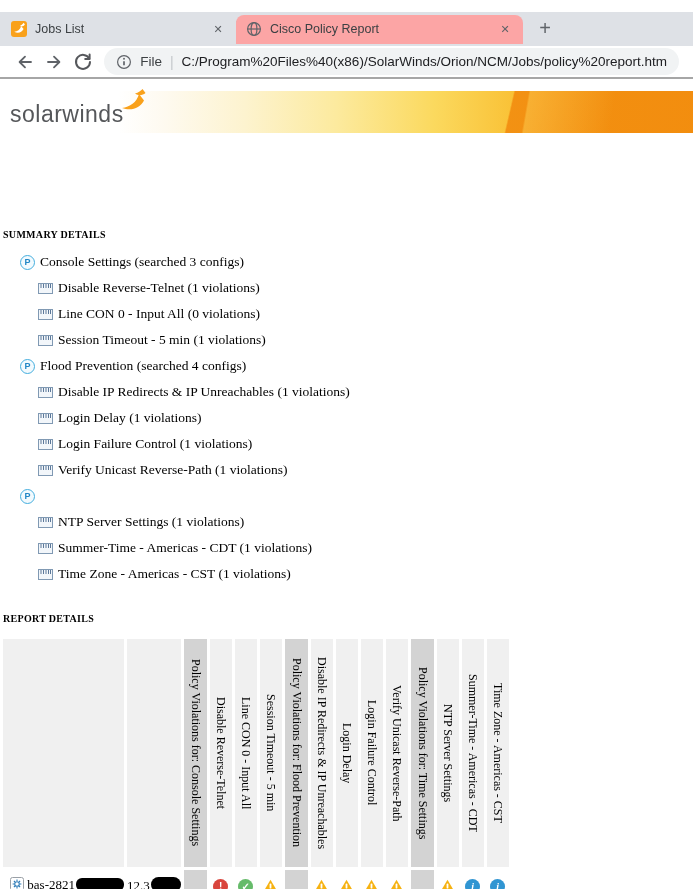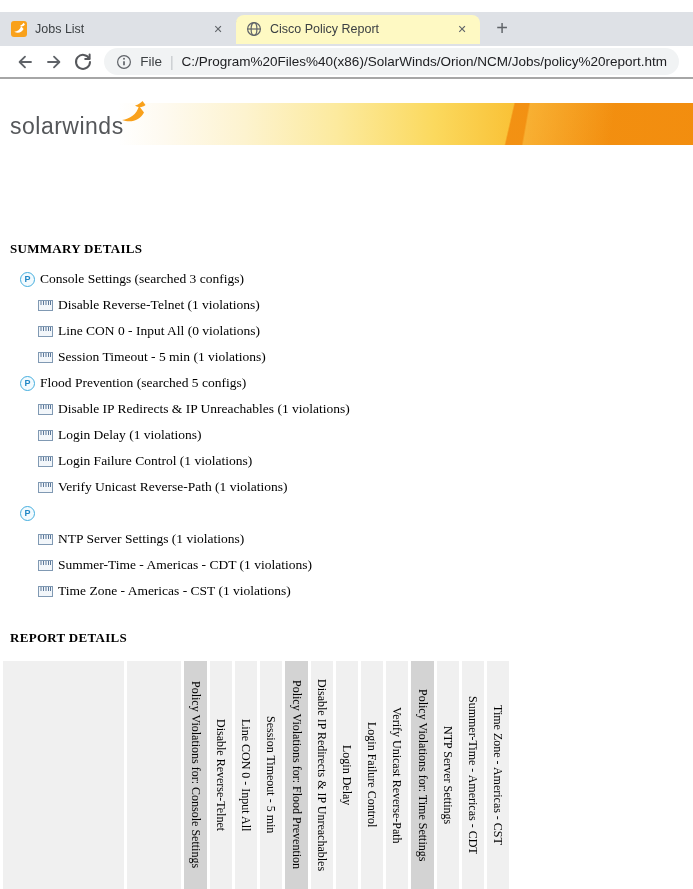--- a/index.html
+++ b/index.html
@@ -6,49 +6,49 @@
   body{width:693px;height:889px;overflow:hidden;background:#fff;
        font-family:"Liberation Sans","DejaVu Sans",sans-serif;}
 
   
   .tabbar{height:34px;background:#dee1e6;display:flex;align-items:center;padding-left:1px;box-sizing:border-box;margin-top:12px;}
   .tab{height:29px;display:flex;align-items:center;gap:8px;padding:0 10px;box-sizing:border-box;
        width:235px;font-size:12.5px;color:#3c4043;position:relative;}
   .tab .tab-title{flex:1;white-space:nowrap;overflow:hidden;}
   .tab .tab-close{color:#5f6368;font-size:11px;width:16px;height:16px;display:inline-flex;
        align-items:center;justify-content:center;border-radius:50%;}
-  .tab.active{background:#fef9c3;border-radius:8px 8px 0 0;width:244px;}
+  .tab.active{background:#fca5a5;border-radius:8px 8px 0 0;width:287px;}
   .tab:not(.active):after{content:"";position:absolute;right:-1px;top:6px;bottom:6px;width:1px;background:#9aa0a6;opacity:.5;}
   .newtab{width:28px;height:28px;margin:0 0 2px 8px;display:flex;align-items:center;justify-content:center;
        font-size:20px;color:#5f6368;border-radius:50%;}
   .toolbar{height:31px;background:#fff;display:flex;align-items:center;padding:0 14px;gap:6px;
        border-bottom:2px solid #a6a6a6;}
   .navbtn{width:26px;height:26px;display:flex;align-items:center;justify-content:center;border-radius:50%;}
   .omnibox{flex:1;height:27px;background:#f1f3f4;border-radius:14px;display:flex;align-items:center;
        padding:0 12px;gap:8px;box-sizing:border-box;margin-left:4px;}
   .omni-scheme{font-size:13.5px;color:#3c4043;}
   .omni-sep{color:#c4c7cb;font-size:14px;}
   .omni-url{font-size:13.5px;color:#202124;white-space:nowrap;}
 
   
-  .banner{position:relative;height:58px;margin-top:24px;padding-left:10px;}
+  .banner{position:relative;height:58px;margin-top:12px;padding-left:10px;}
   .banner-bar{position:absolute;left:118px;right:0;top:0;height:42px;
      background:linear-gradient(90deg,#ffffff 0%,#fefaf0 8%,#fdf3cf 22%,#fcea9e 38%,#fbd95e 55%,#f9bc2d 72%,#f7a313 88%,#f69c0d 100%);
      overflow:hidden;}
   .banner-sweep1{position:absolute;right:0;top:0;width:55%;height:100%;
      background:linear-gradient(103deg,transparent 42%,rgba(242,140,15,.9) 42.5%);}
   .banner-sweep2{position:absolute;right:0;top:0;width:65%;height:100%;
      background:linear-gradient(100deg,transparent 55%,rgba(255,214,90,.45) 55.5%,transparent 78%);}
   .logo{position:absolute;left:10px;top:7px;display:flex;align-items:baseline;}
   .logo-text{font-size:23px;color:#55575a;letter-spacing:.5px;}
   .logo-swirl{margin-left:-3px;transform:translateY(-9px);}
 
   
   .page{font-family:"Liberation Serif","DejaVu Serif",serif;color:#000;}
-  .sec-heading{font-weight:bold;font-size:13px;letter-spacing:.3px;margin:0;padding-left:10px;}
+  .sec-heading{font-weight:bold;font-size:10px;letter-spacing:.3px;margin:0;padding-left:3px;}
   #summary-heading{margin-top:80px;}
   #report-heading{margin-top:26px;}
   .sum-list{margin-top:9px;}
   .sum-row{height:26px;display:flex;align-items:center;gap:5px;font-size:13.5px;}
   .sum-row.policy{margin-left:20px;}
   .sum-row.rule{margin-left:38px;}
   .p-icon{width:13px;height:13px;border-radius:50%;border:1px solid #45aede;background:#f2fafe;
      color:#2187c6;font:bold 9px "Liberation Sans",sans-serif;display:inline-flex;
      align-items:center;justify-content:center;flex:0 0 auto;}
 
@@ -168,21 +168,21 @@
       </div>
       <div class="sum-row rule">
         <svg width="15" height="11" viewBox="0 0 15 11" style="flex:0 0 auto">
           <rect x="0.5" y="0.5" width="14" height="10" fill="#f2f6fa" stroke="#8099b3"></rect>
           <path d="M3 1 V5 M5.5 1 V5 M8 1 V5 M10.5 1 V5 M12.5 1 V5" stroke="#5c7899" stroke-width="1" fill="none"></path>
         </svg>
         <span>Session Timeout - 5 min (1 violations)</span>
       </div>
       <div class="sum-row policy">
         <span class="p-icon">P</span>
-        <span>Flood Prevention (searched 5 configs)</span>
+        <span>Flood Prevention (searched 4 configs)</span>
       </div>
       <div class="sum-row rule">
         <svg width="15" height="11" viewBox="0 0 15 11" style="flex:0 0 auto">
           <rect x="0.5" y="0.5" width="14" height="10" fill="#f2f6fa" stroke="#8099b3"></rect>
           <path d="M3 1 V5 M5.5 1 V5 M8 1 V5 M10.5 1 V5 M12.5 1 V5" stroke="#5c7899" stroke-width="1" fill="none"></path>
         </svg>
         <span>Disable IP Redirects &amp; IP Unreachables (1 violations)</span>
       </div>
       <div class="sum-row rule">
         <svg width="15" height="11" viewBox="0 0 15 11" style="flex:0 0 auto">

